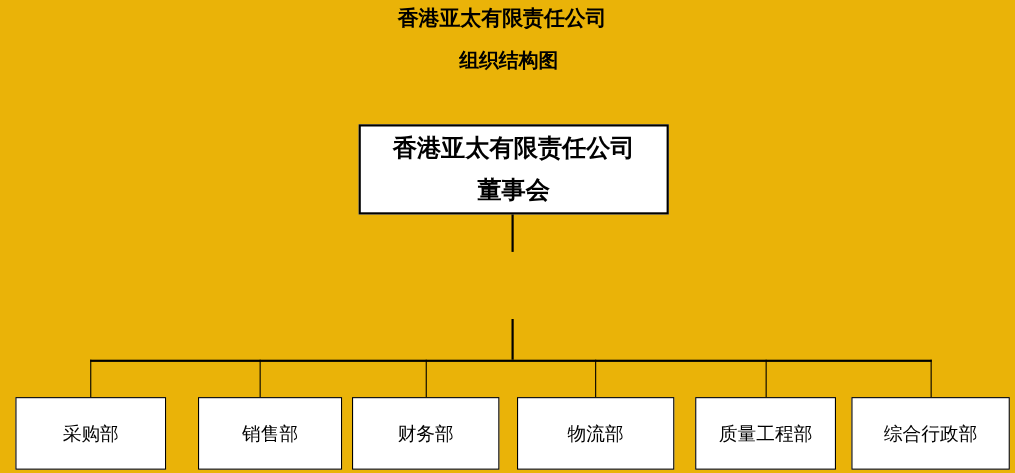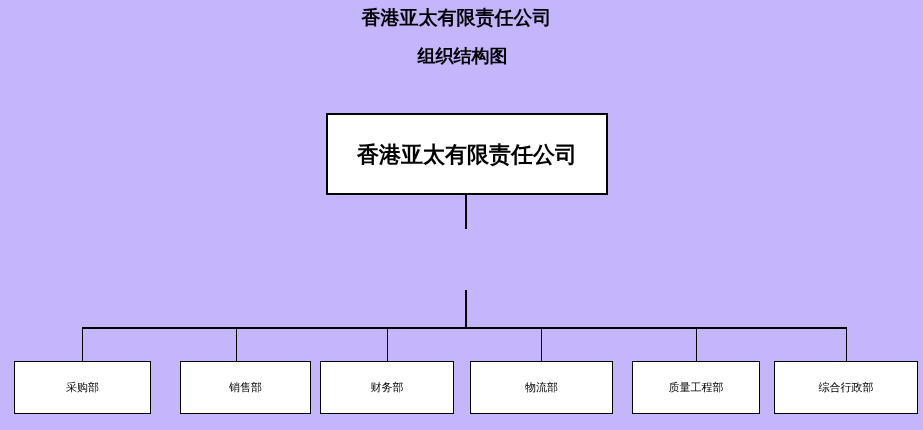--- a/index.html
+++ b/index.html
@@ -4,21 +4,21 @@
 <style>
   html, body {
     margin: 0;
     padding: 0;
     background: #ffffff;
   }
   #canvas {
     position: relative;
     width: 923px;
     height: 430px;
-    background: #c4b5fd;
+    background: #eab308;
     overflow: hidden;
     font-family: "DejaVu Serif", "Liberation Serif", serif;
     color: #000000;
   }
   .title {
     position: absolute;
     left: 0;
     right: 10px;
     text-align: center;
     font-weight: bold;
@@ -45,22 +45,22 @@
     font-size: 22px;
     line-height: 38px;
   }
   #gm-box {
     left: 396px; top: 229px; width: 138px; height: 61px;
     font-weight: bold;
     font-size: 18px;
   }
   .dept {
     top: 361px;
-    height: 53px;
-    font-size: 11px;
+    height: 66px;
+    font-size: 17px;
     font-weight: normal;
   }
   #dept-0 { left: 14px;  width: 137px; }
   #dept-1 { left: 180px; width: 131px; }
   #dept-2 { left: 320px; width: 134px; }
   #dept-3 { left: 470px; width: 143px; }
   #dept-4 { left: 632px; width: 128px; }
   #dept-5 { left: 774px; width: 144px; }
 
   .line {
@@ -83,20 +83,21 @@
 </head>
 <body>
 
 <div id="canvas">
 
   <div class="title" id="title-line1">香港亚太有限责任公司</div>
   <div class="title" id="title-line2">组织结构图</div>
 
   <div class="box" id="board-box">
     <span>香港亚太有限责任公司</span>
+    <span>董事会</span>
   </div>
 
   <div class="line v-line" id="conn-board-gm"></div>
 
 
   <div class="line v-line" id="conn-gm-bus"></div>
   <div class="line h-line" id="conn-bus"></div>
 
   <div class="line v-line" id="drop-0"></div>
   <div class="line v-line" id="drop-1"></div>

